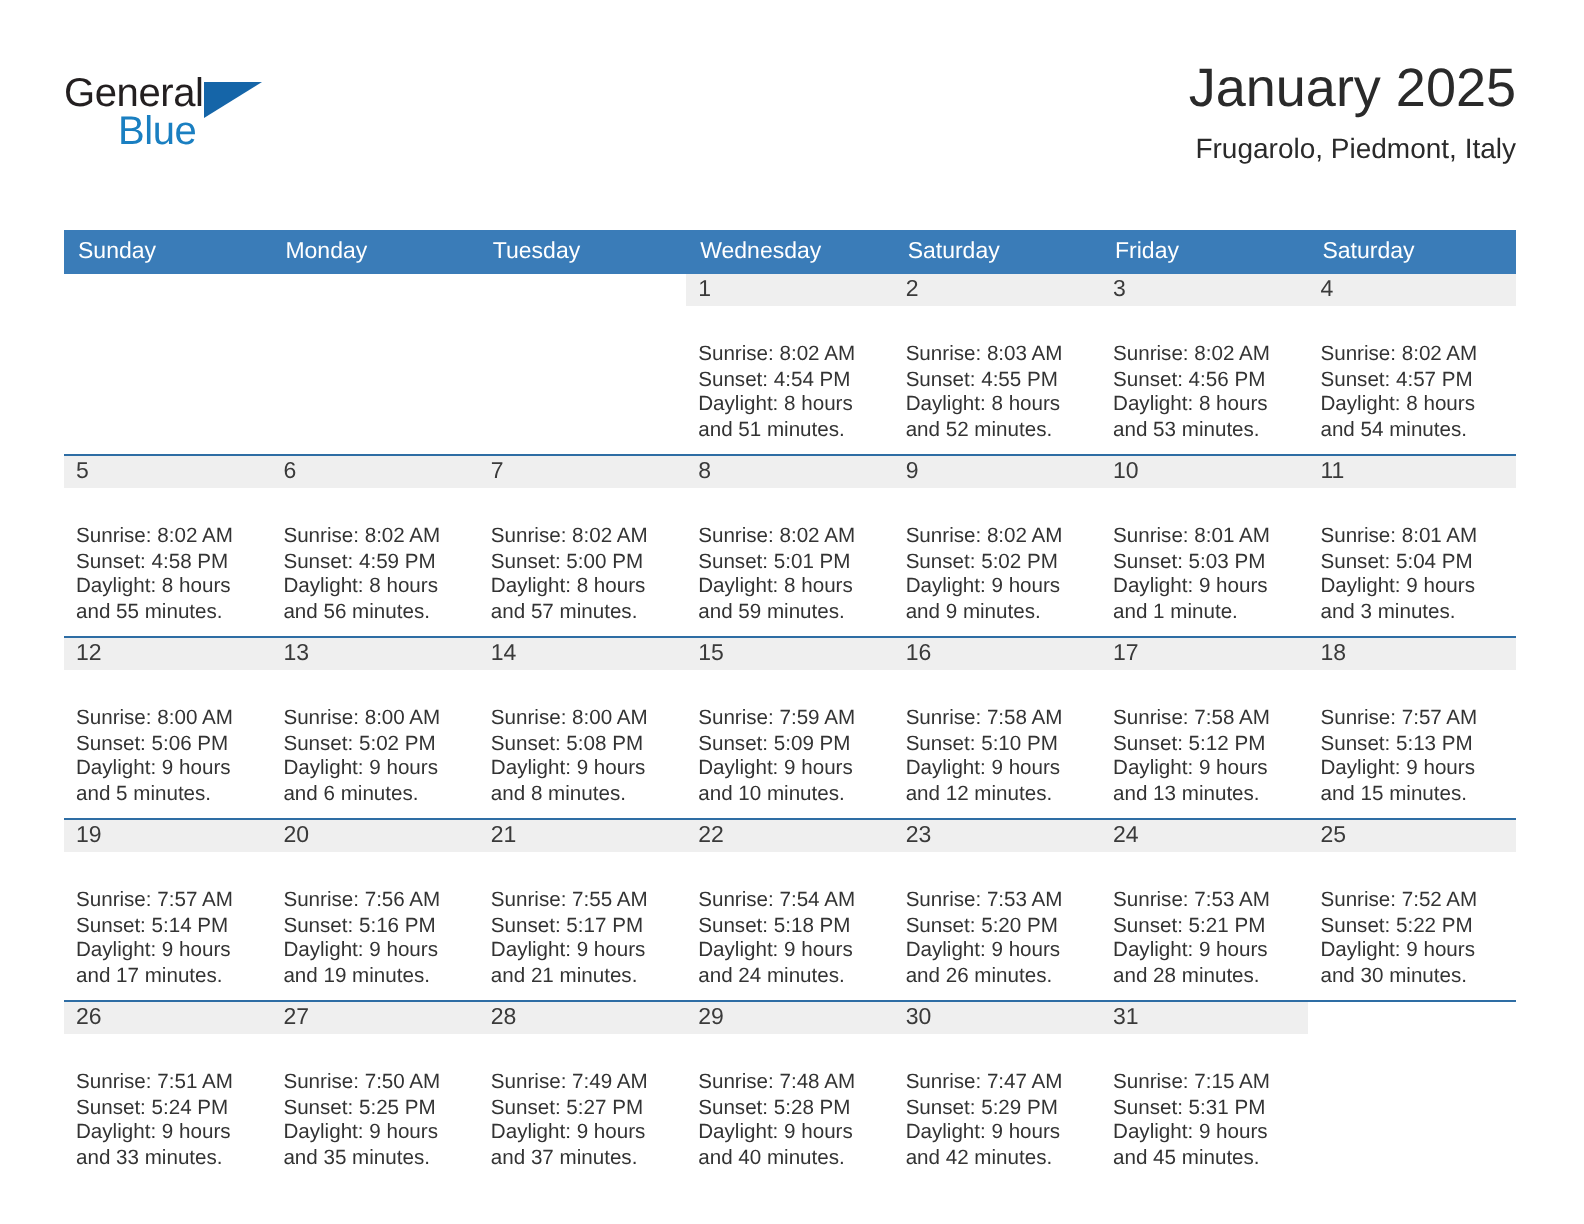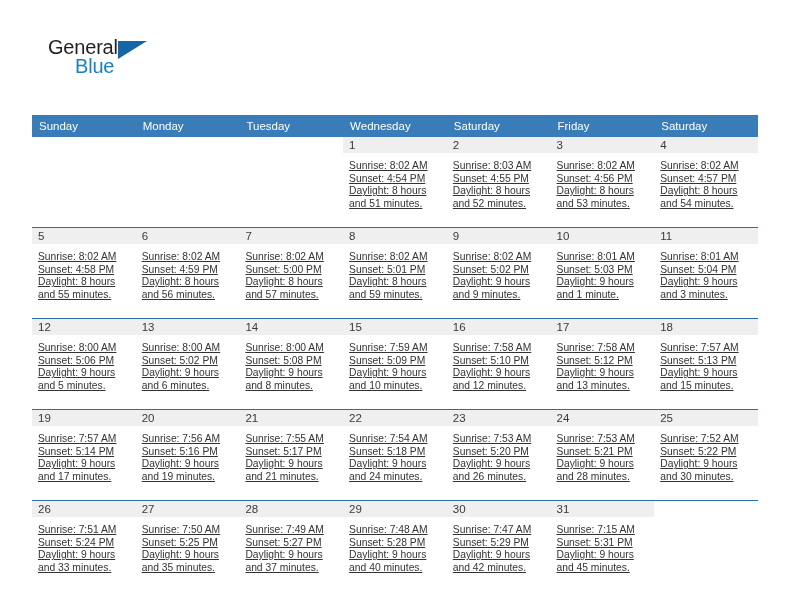--- a/index.html
+++ b/index.html
@@ -22,21 +22,20 @@
     left: 32px; top: 28px;
     width: 726px; height: 62px;
     display: flex;
     align-items: flex-start;
     justify-content: space-between;
   }
   .logo {
     position: relative;
     width: 110px; height: 54px;
     flex: 0 0 auto;
-    margin-left: 16px;
   }
   .logo-general {
     position: absolute;
     left: 0; top: 8px;
     font-size: 20px;
     color: #231f20;
     letter-spacing: -0.2px;
   }
   .logo-blue {
     position: absolute;
@@ -113,42 +112,45 @@
     background: #efefef;
     height: 16px;
     padding: 1px 0 0 6px;
     font-size: 11.5px;
     color: #3a3a3a;
     line-height: 15px;
   }
   .cell.blank .daynum-band { background: transparent; }
 
   .details {
-    padding: 7px 4px 0 6px;
+    padding: 19px 4px 0 6px;
     font-size: 10.3px;
     color: #333333;
     line-height: 12.6px;
-    text-decoration: underline;
   }
   .details div { white-space: nowrap; }
   .daylight-line { white-space: nowrap; }
 </style>
 </head>
 <body>
 
 <div id="page">
 
   <div class="topbar">
 
     <div class="logo">
       <span class="logo-general">General</span>
       <span class="logo-tri"></span>
       <span class="logo-blue">Blue</span>
     </div>
 
+    <div class="title-block">
+      <div class="cal-title">January 2025</div>
+      <div class="cal-subtitle">Frugarolo, Piedmont, Italy</div>
+    </div>
 
   </div>
 
   <table class="calendar">
     <colgroup>
       <col>
         <col>
         <col>
         <col>
         <col>

